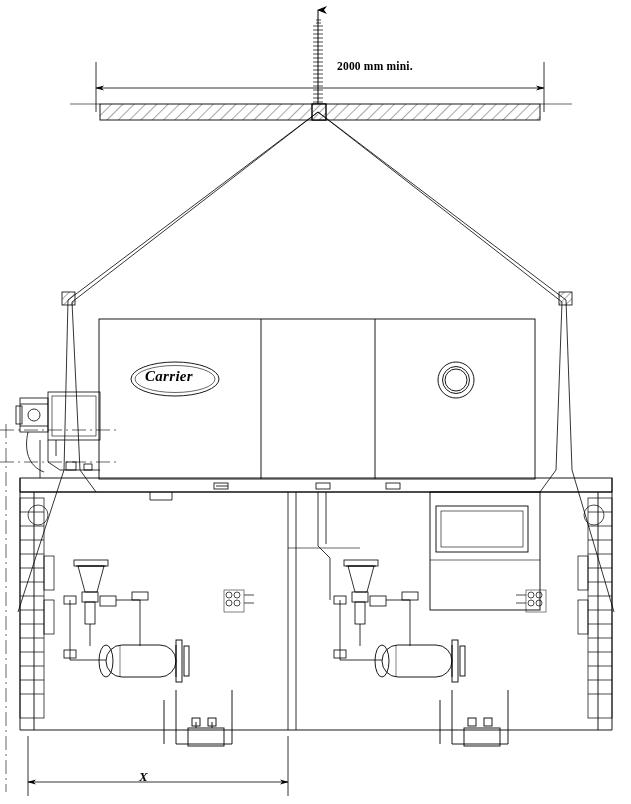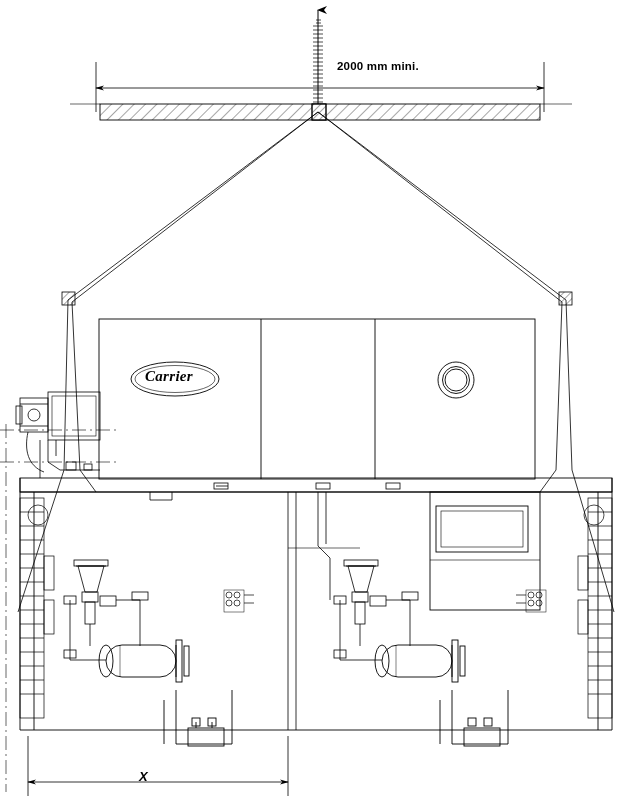--- a/index.html
+++ b/index.html
@@ -1,18 +1,18 @@
 <!DOCTYPE html>
 <html><head>
 <meta charset="utf-8">
 <style>
   html,body{margin:0;padding:0;background:#ffffff;}
   body{font-family:"Liberation Sans",sans-serif;}
   #sheet{position:relative;width:631px;height:804px;background:#fff;overflow:hidden;}
-  .lbl{position:absolute;font-family:Liberation Sans, sans-serif;color:#000;white-space:nowrap;}
+  .lbl{position:absolute;font-family:Liberation Serif, serif;color:#000;white-space:nowrap;}
   #dim-top-label{left:337px;top:60px;font-size:11.5px;font-weight:bold;letter-spacing:0.2px;}
   #dim-x-label{left:139px;top:769px;font-size:13px;font-weight:bold;font-style:italic;}
   #brand-label{position:absolute;left:133px;top:368px;width:72px;text-align:center;font-family:"Liberation Serif",serif;font-style:italic;font-weight:bold;font-size:15px;color:#000;letter-spacing:0.3px;}
   svg{position:absolute;left:0;top:0;}
 </style>
 </head>
 <body>
 
 <div id="sheet">
 

